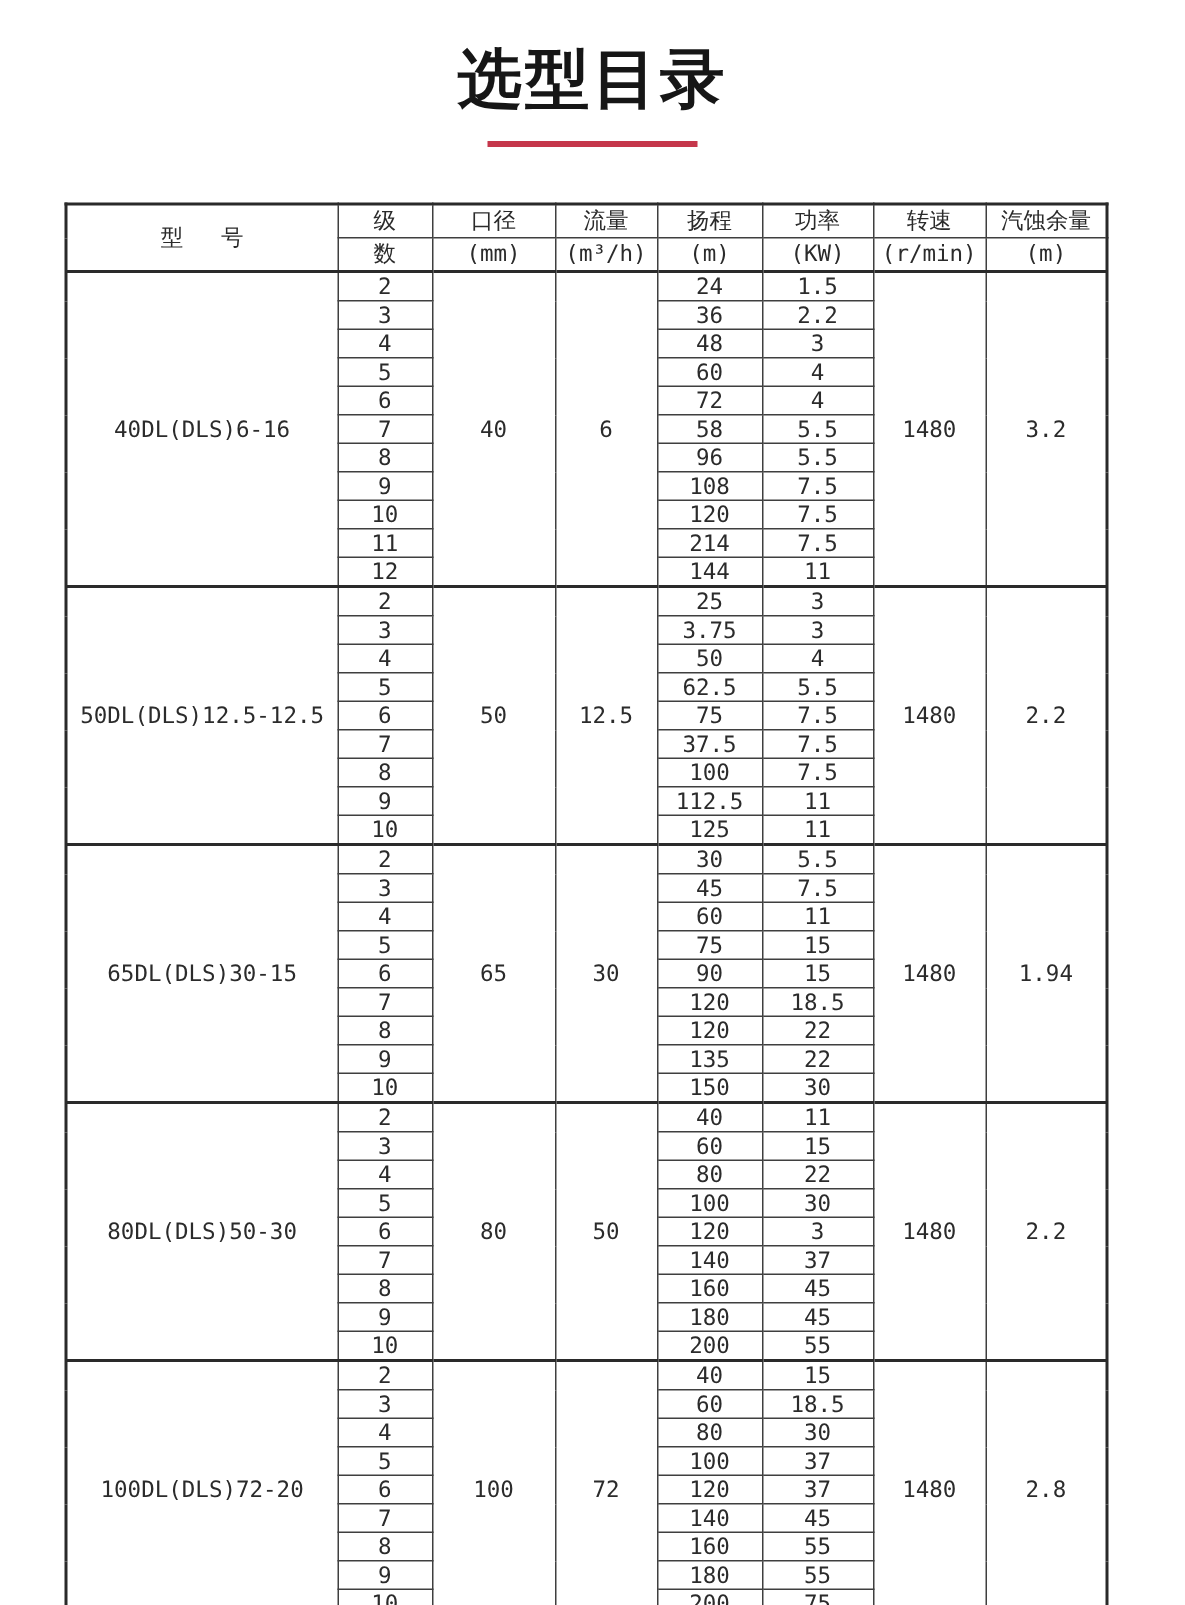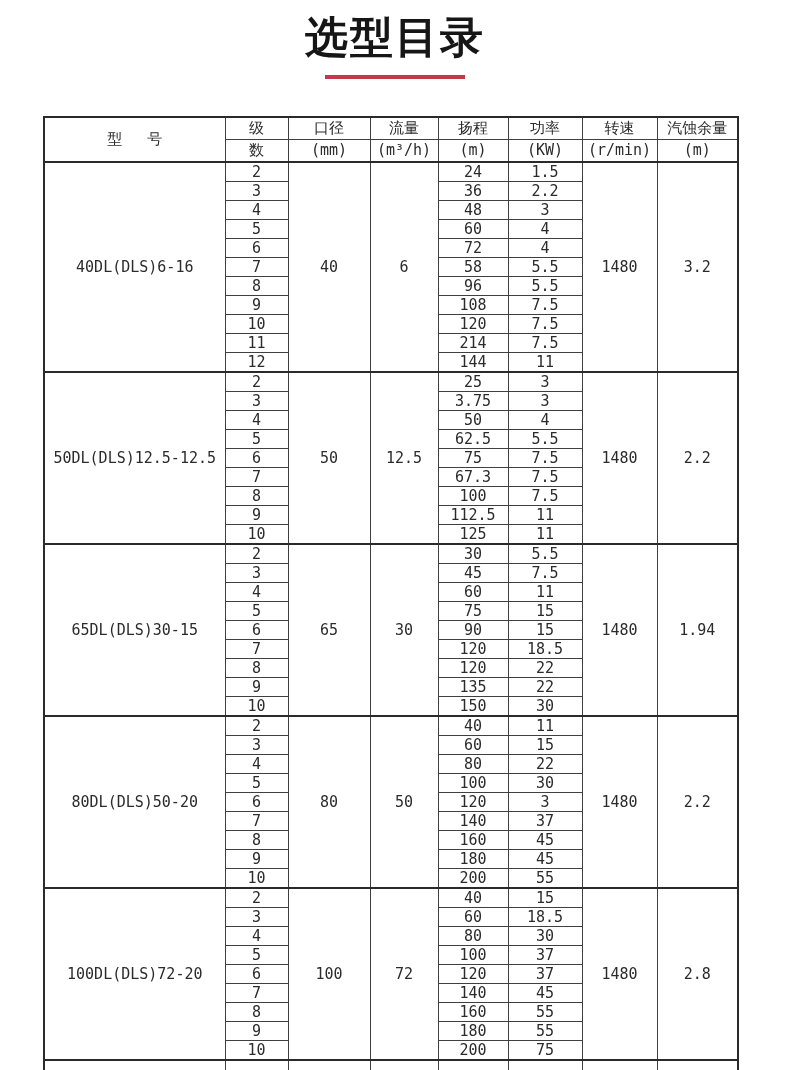--- a/index.html
+++ b/index.html
@@ -10,21 +10,21 @@
     width: 790px;
     height: 1070px;
     background: #ffffff;
     overflow: hidden;
     font-family: "DejaVu Sans", "Liberation Sans", sans-serif;
   }
   .page-header {
     padding-top: 12px;
   }
   .page-title {
-    margin: 0;
+    margin: 16px;
     text-align: center;
     font-size: 43px;
     line-height: 50px;
     font-weight: 700;
     letter-spacing: 2px;
     color: #161616;
     font-family: "DejaVu Sans", "Liberation Sans", sans-serif;
   }
   .title-underline {
     width: 140px;
@@ -200,21 +200,21 @@
           <td>62.5</td>
           <td>5.5</td>
         </tr>
         <tr>
           <td>6</td>
           <td>75</td>
           <td>7.5</td>
         </tr>
         <tr>
           <td>7</td>
-          <td>67.3</td>
+          <td>37.5</td>
           <td>7.5</td>
         </tr>
         <tr>
           <td>8</td>
           <td>100</td>
           <td>7.5</td>
         </tr>
         <tr>
           <td>9</td>
           <td>112.5</td>
@@ -269,21 +269,21 @@
           <td>9</td>
           <td>135</td>
           <td>22</td>
         </tr>
         <tr>
           <td>10</td>
           <td>150</td>
           <td>30</td>
         </tr>
         <tr class="group-start">
-          <td rowspan="9" class="model-cell">80DL(DLS)50-20</td>
+          <td rowspan="9" class="model-cell">80DL(DLS)50-30</td>
           <td>2</td>
           <td rowspan="9">80</td>
           <td rowspan="9">50</td>
           <td>40</td>
           <td>11</td>
           <td rowspan="9">1480</td>
           <td rowspan="9">2.2</td>
         </tr>
         <tr>
           <td>3</td>

